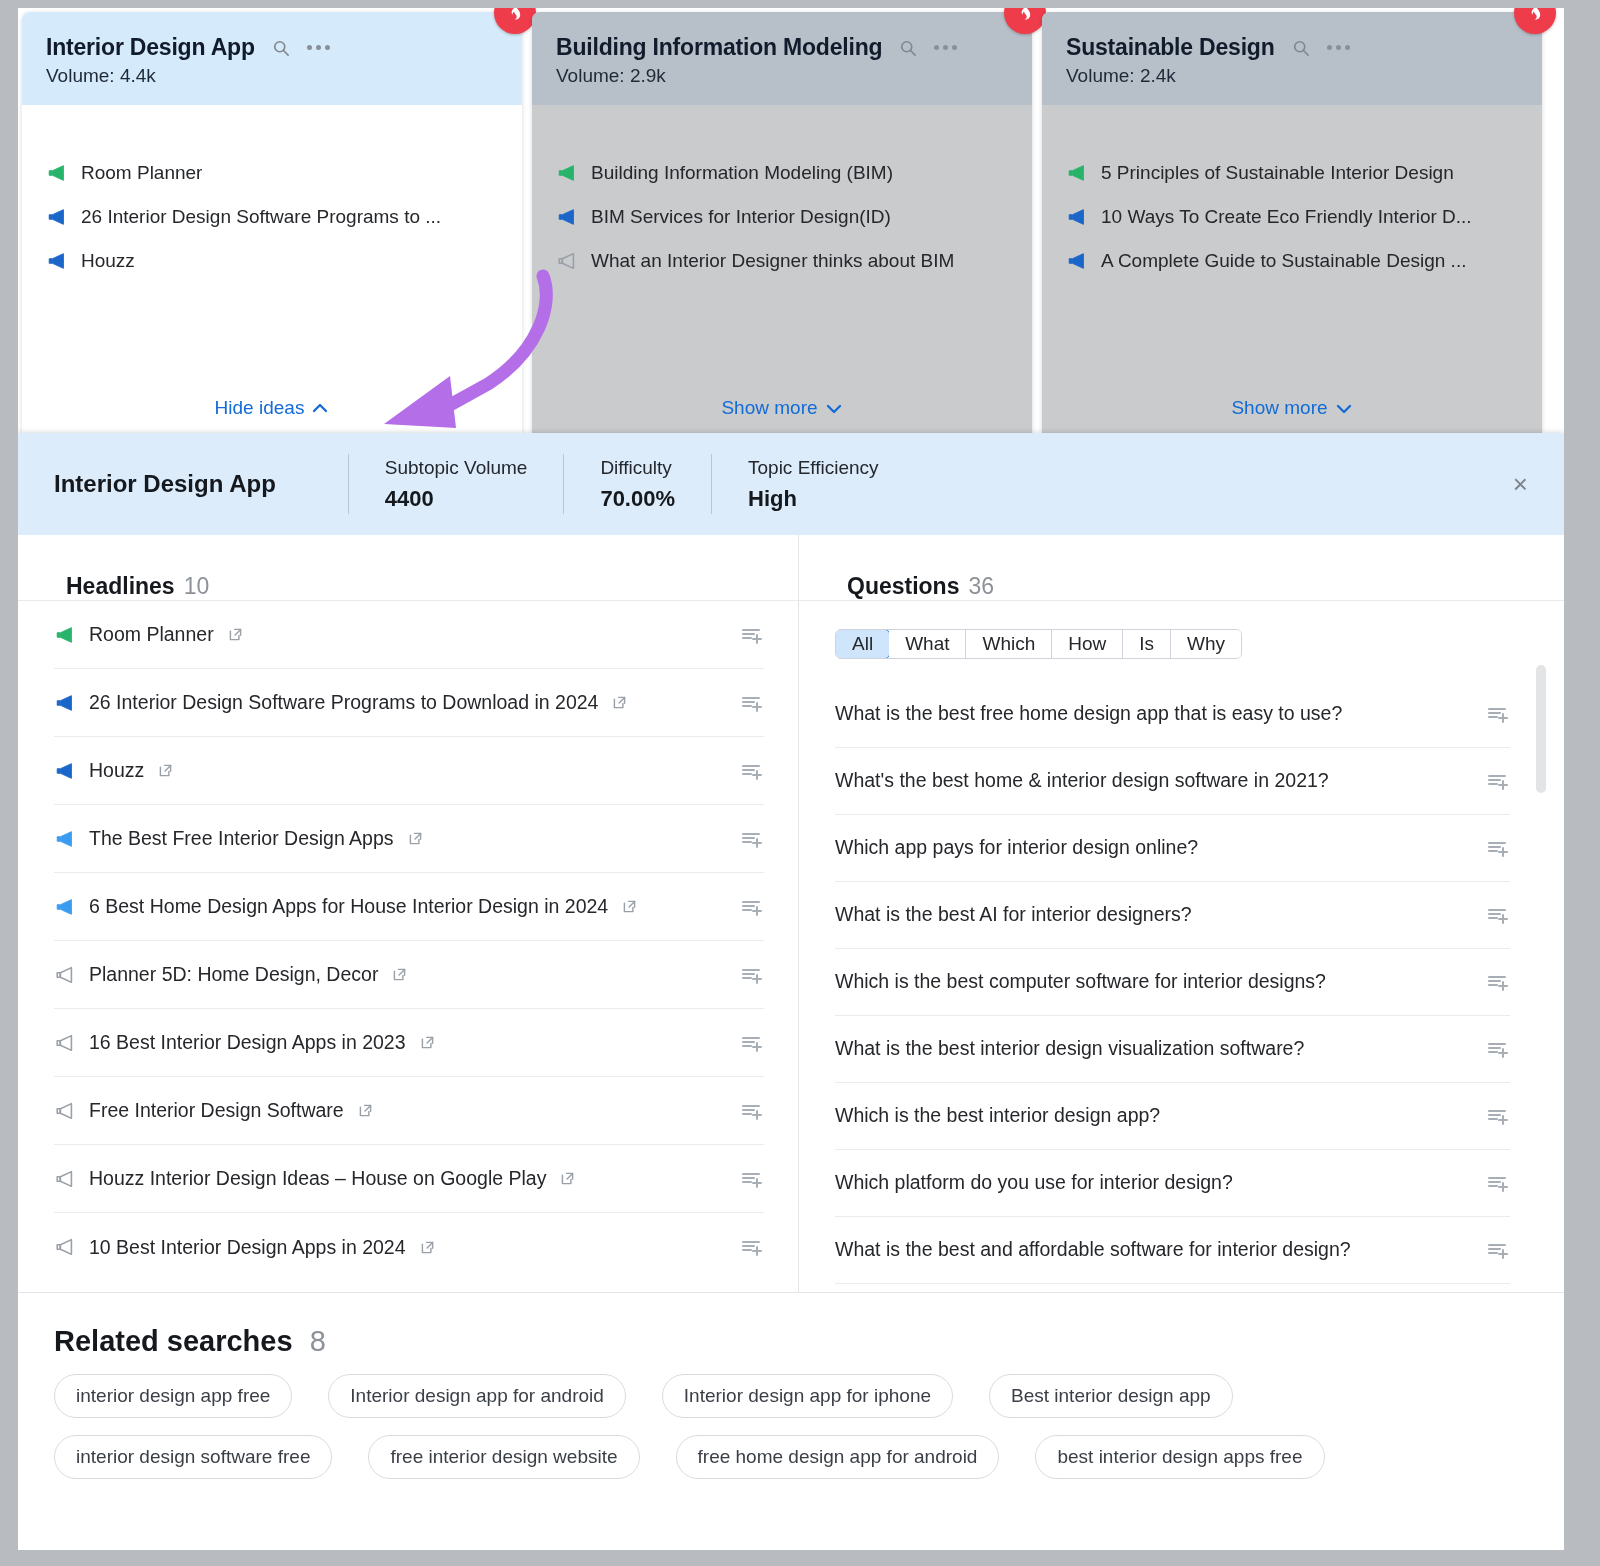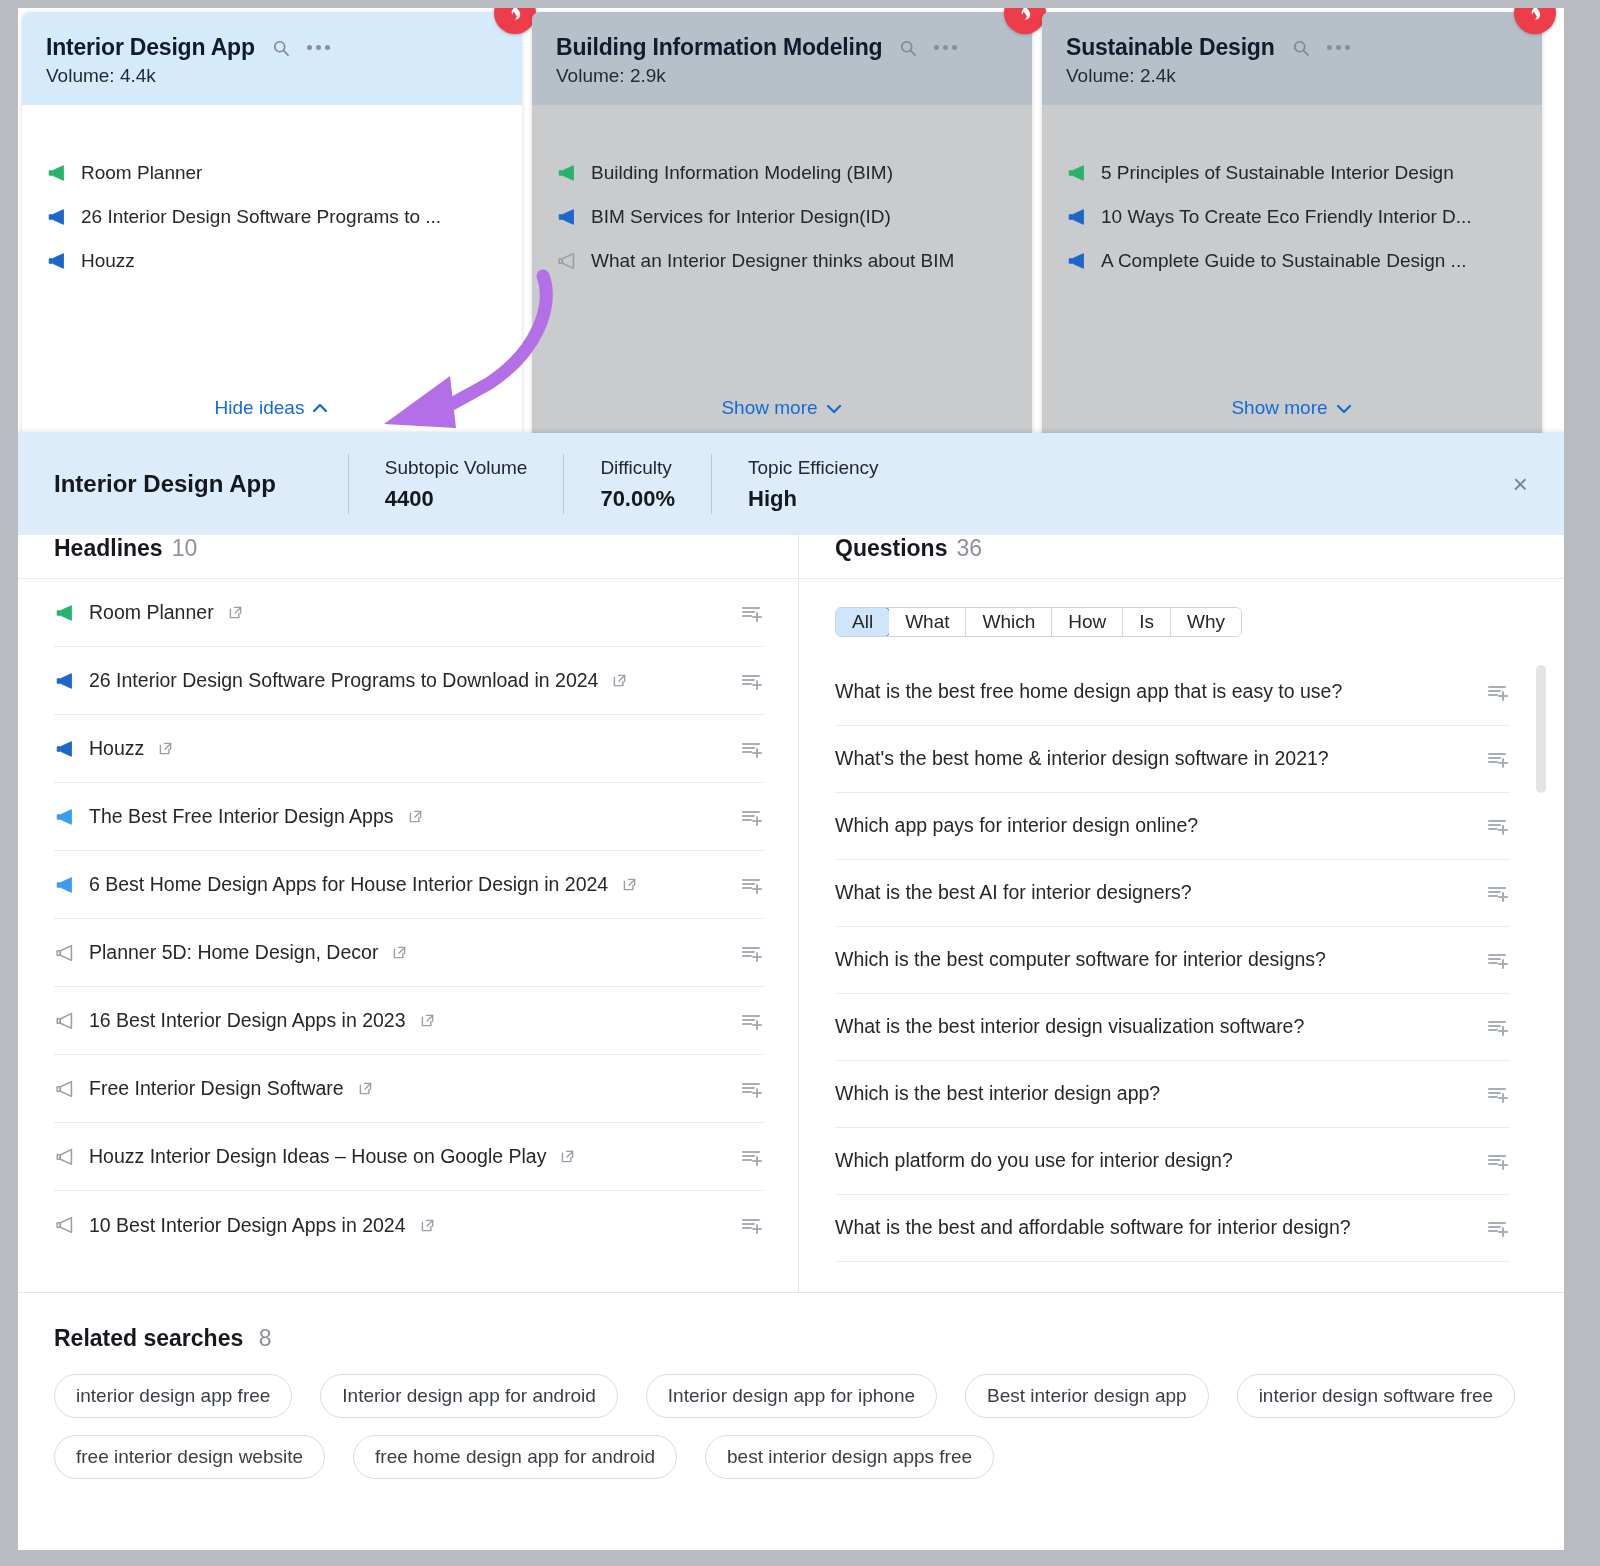--- a/index.html
+++ b/index.html
@@ -127,23 +127,23 @@
   .close-x {
     position: absolute; right: 36px; top: 38px;
     font-size: 26px; color: #7d848d; cursor: pointer;
     line-height: 1;
   }
 
   .panes { display: flex; height: 757px; }
   .pane-left { width: 781px; border-right: 1px solid #e3e5e8; }
   .pane-right { flex: 1; position: relative; }
   .pane-head {
-    height: 44px;
-    display: flex; align-items: flex-start;
-    padding: 0 0 0 36px;
+    height: 66px;
+    display: flex; align-items: flex-end;
+    padding: 0 0 0 48px;
     border-bottom: 1px solid #e8eaec;
     font-size: 23px;
   }
   .pane-head b { font-weight: bold; color: #15181d; }
   .pane-head span.count { color: #8d9299; margin-left: 9px; }
 
   .hl-list { padding: 0 34px 0 36px; }
   .hl-row {
     display: flex; align-items: center;
     height: 68px;
@@ -194,24 +194,24 @@
     width: 10px; height: 128px;
     background: #e2e4e6;
     border-radius: 6px;
   }
 
   
   .related {
     border-top: 1px solid #e3e5e8;
     padding: 32px 36px 0 36px;
   }
-  .rel-head { font-size: 23px; margin-bottom: 22px; }
+  .rel-head { font-size: 29px; margin-bottom: 16px; }
   .rel-head b { font-weight: bold; color: #15181d; }
   .rel-head span { color: #8d9299; margin-left: 9px; }
-  .rel-tags { display: flex; flex-wrap: wrap; gap: 17px 28px; }
+  .rel-tags { display: flex; flex-wrap: wrap; gap: 17px 36px; }
   .rel-tag {
     border: 1px solid #d9dcdf;
     border-radius: 22px;
     padding: 10px 21px;
     font-size: 19px;
     color: #3a3f46;
     background: #fff;
     cursor: pointer;
     white-space: nowrap;
   }

